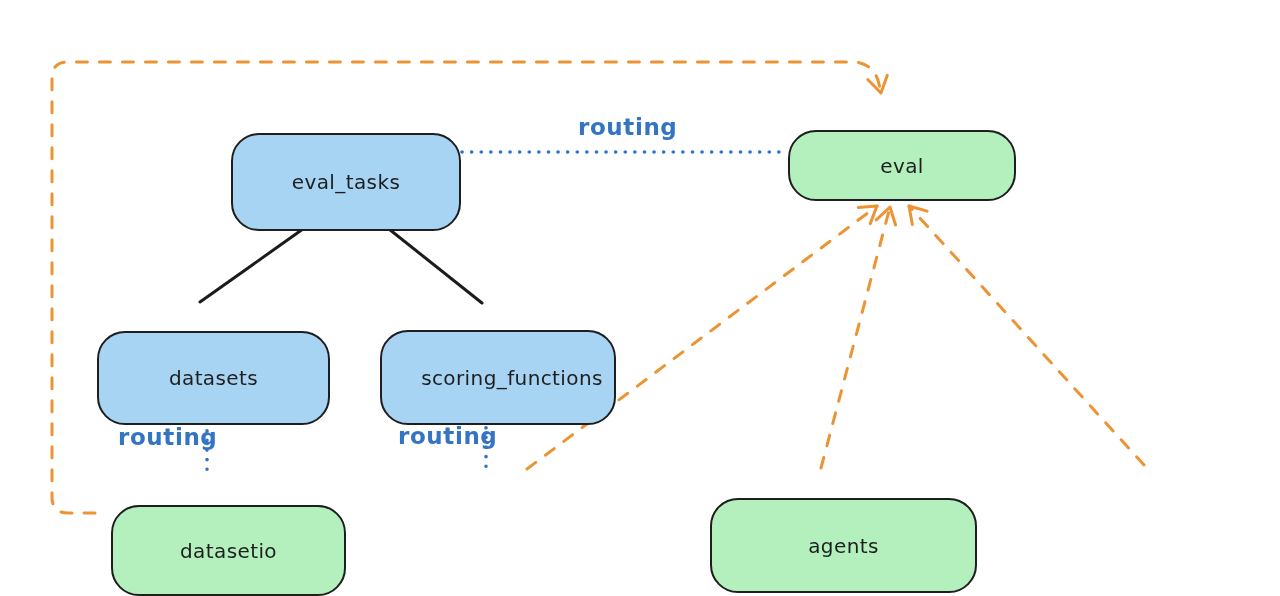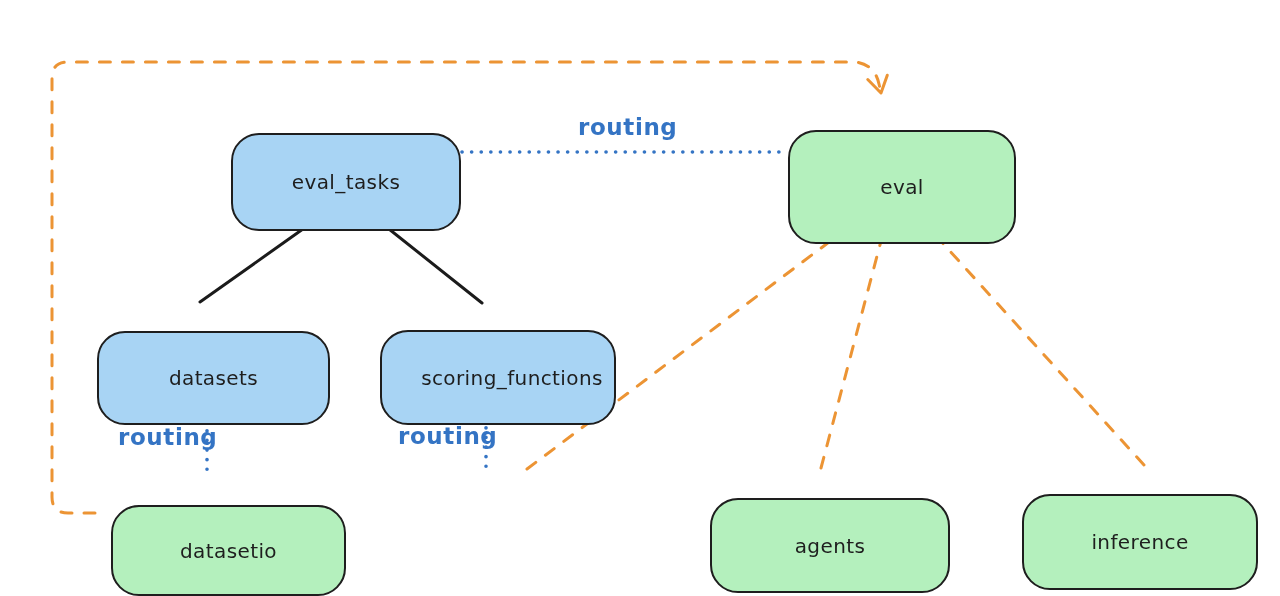--- a/index.html
+++ b/index.html
@@ -100,44 +100,41 @@
 
     <path class="edge orange-dashed" d="M 1144 465 L 909 206" marker-end="url(#arrow-orange)"></path>
 
     <path class="edge orange-dashed" d="M 95 513 L 68 513 Q 52 513 52 497 L 52 78 Q 52 62 68 62 L 856 62 Q 875 65 879 84 L 881 93" marker-end="url(#arrow-orange)"></path>
   </svg>
 
   <div class="node blue" style="left:231px; top:105px; width:230px; height:98px;">
     <span>eval_tasks</span>
   </div>
 
-  <div class="node green" style="left:788px; top:102px; width:228px; height:114px;text-align:center;">
+  <div class="node green" style="left:788px; top:102px; width:228px; height:71px;text-align:center;">
     <span>eval</span>
   </div>
 
   <div class="node blue" style="left:97px; top:303px; width:233px; height:94px;">
     <span>datasets</span>
   </div>
 
   <div class="node blue" style="left:380px; top:302px; width:236px; height:95px;padding-left:28px;">
     <span>scoring_functions</span>
   </div>
 
   <div class="node green" style="left:111px; top:477px; width:235px; height:91px;">
     <span>datasetio</span>
   </div>
 
 
-  <div class="node green" style="left:710px; top:470px; width:240px; height:95px;text-align:right;">
+  <div class="node green" style="left:710px; top:470px; width:267px; height:95px;text-align:right;">
     <span>agents</span>
   </div>
 
-  <div class="node green" style="left:1022px; top:466px; width:236px; height:96px;">
-    <span>inference</span>
-  </div>
 
   <div class="edge-label" style="left:578px; top:114px;">routing</div>
 
   <div class="edge-label" style="left:118px; top:424px;">routing</div>
 
   <div class="edge-label" style="left:398px; top:423px;">routing</div>
 
 </div>
 
 </body></html>

